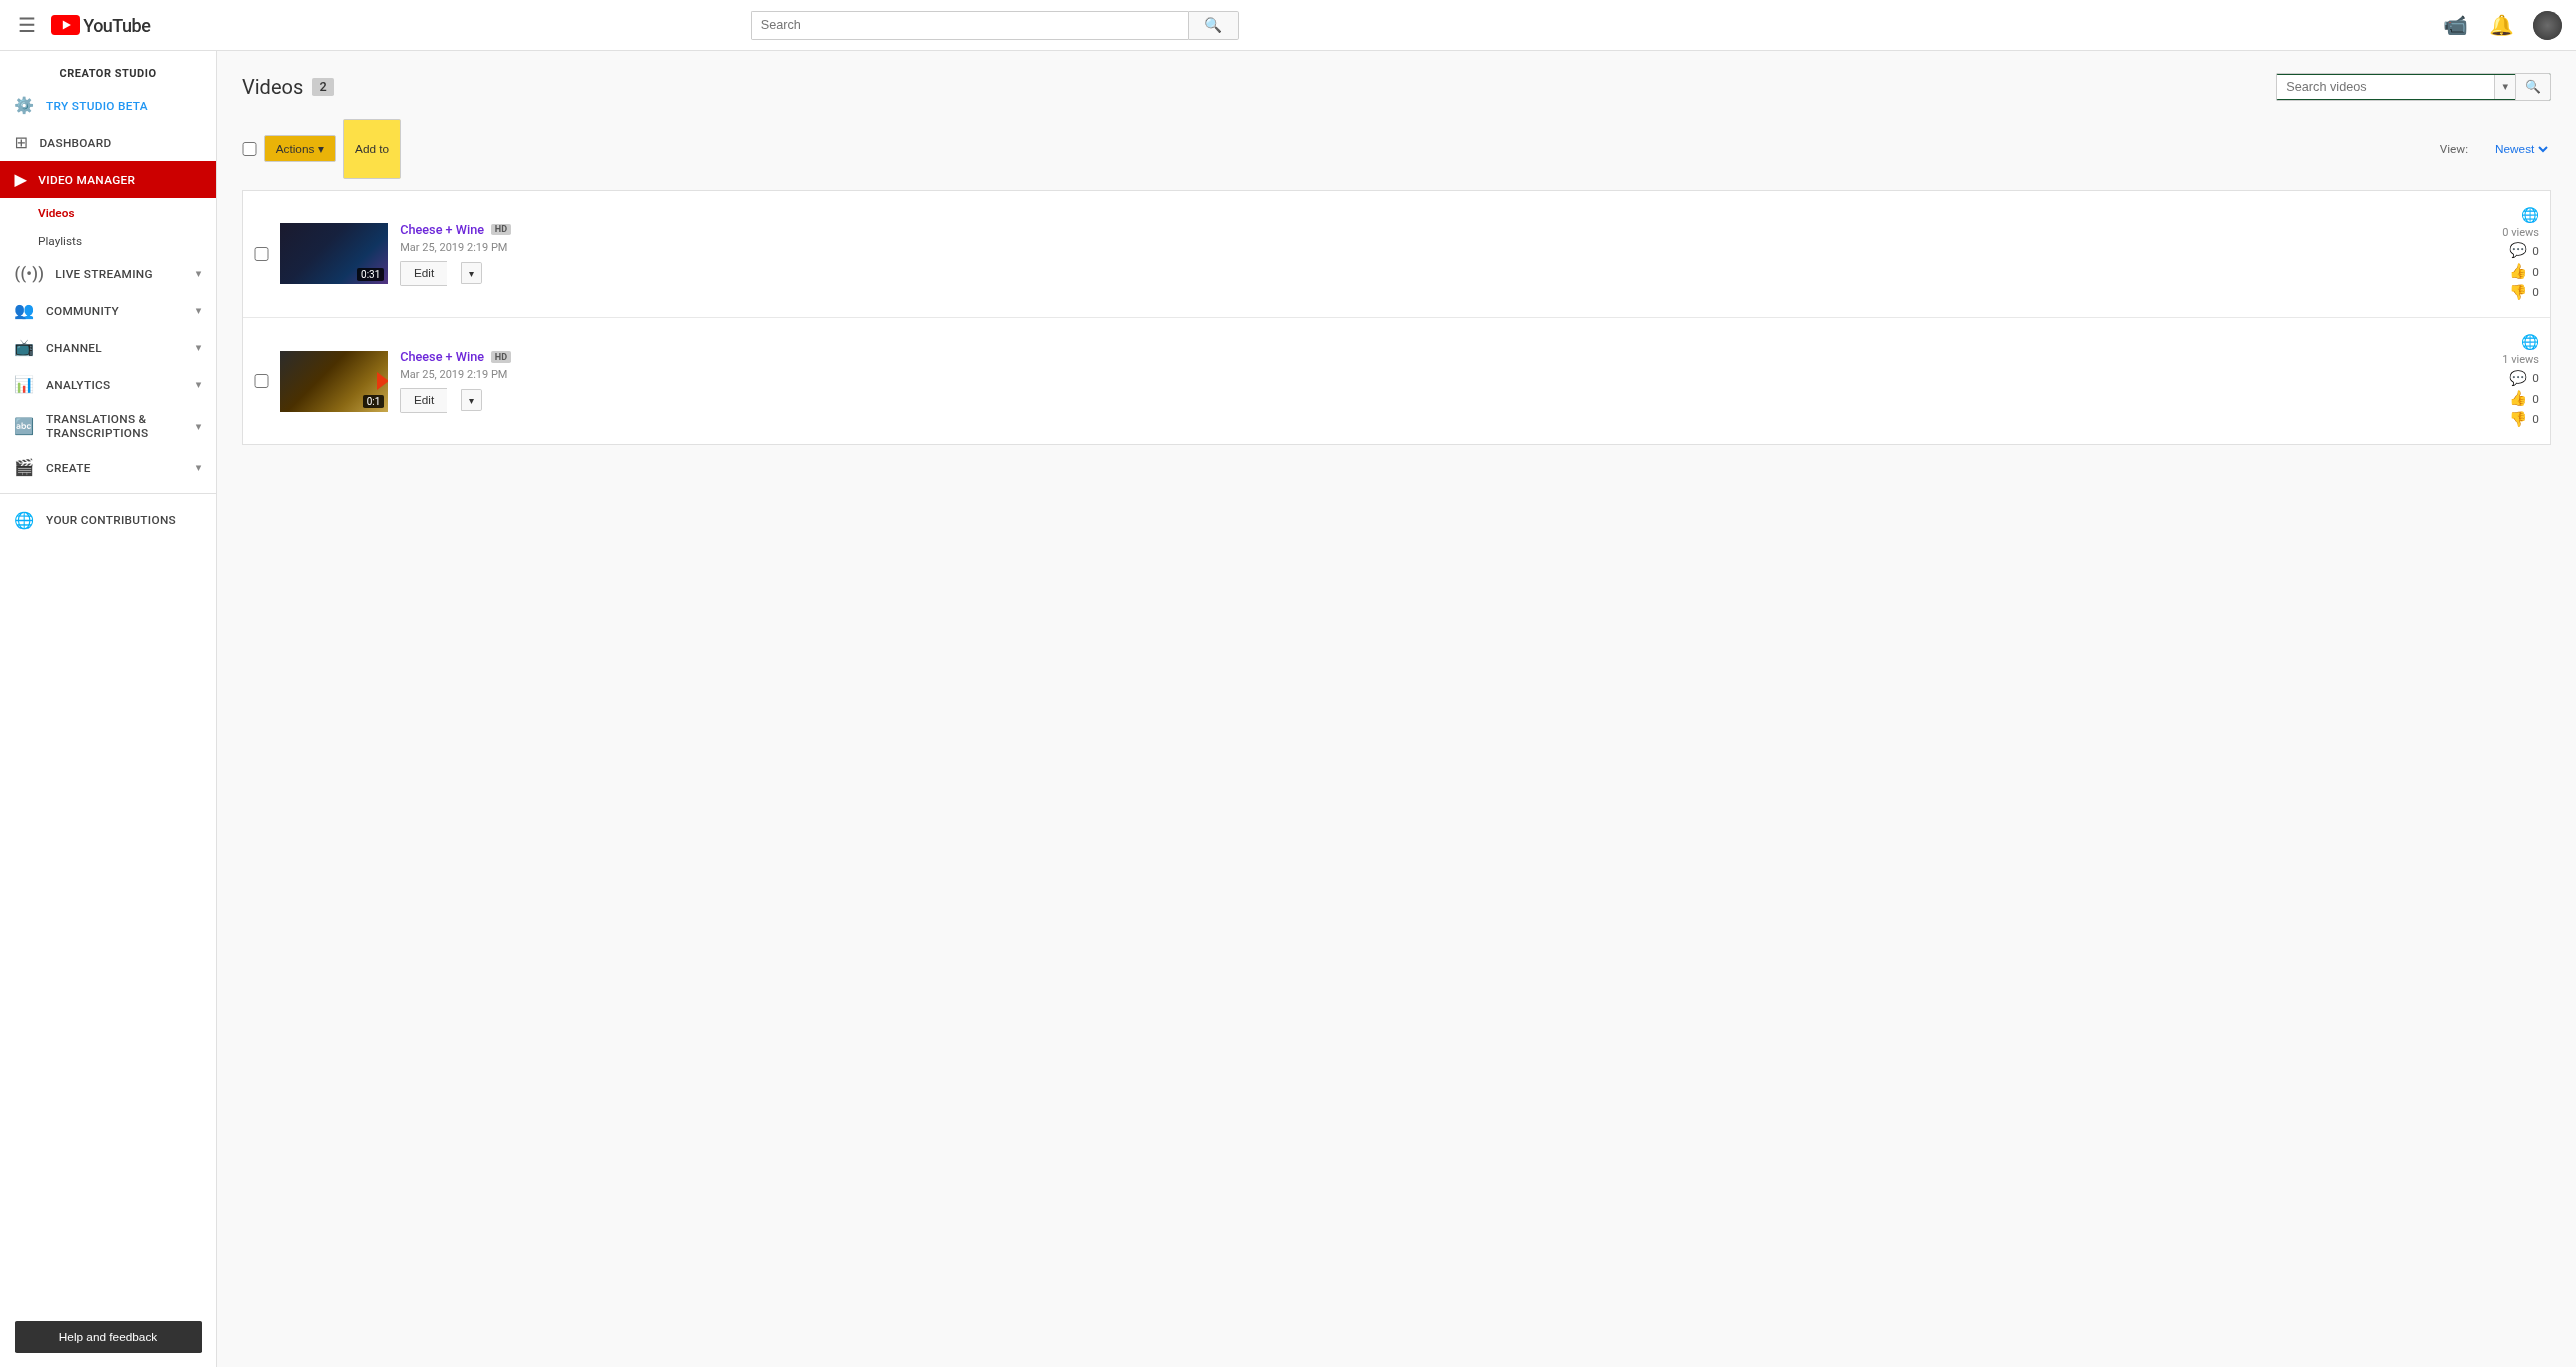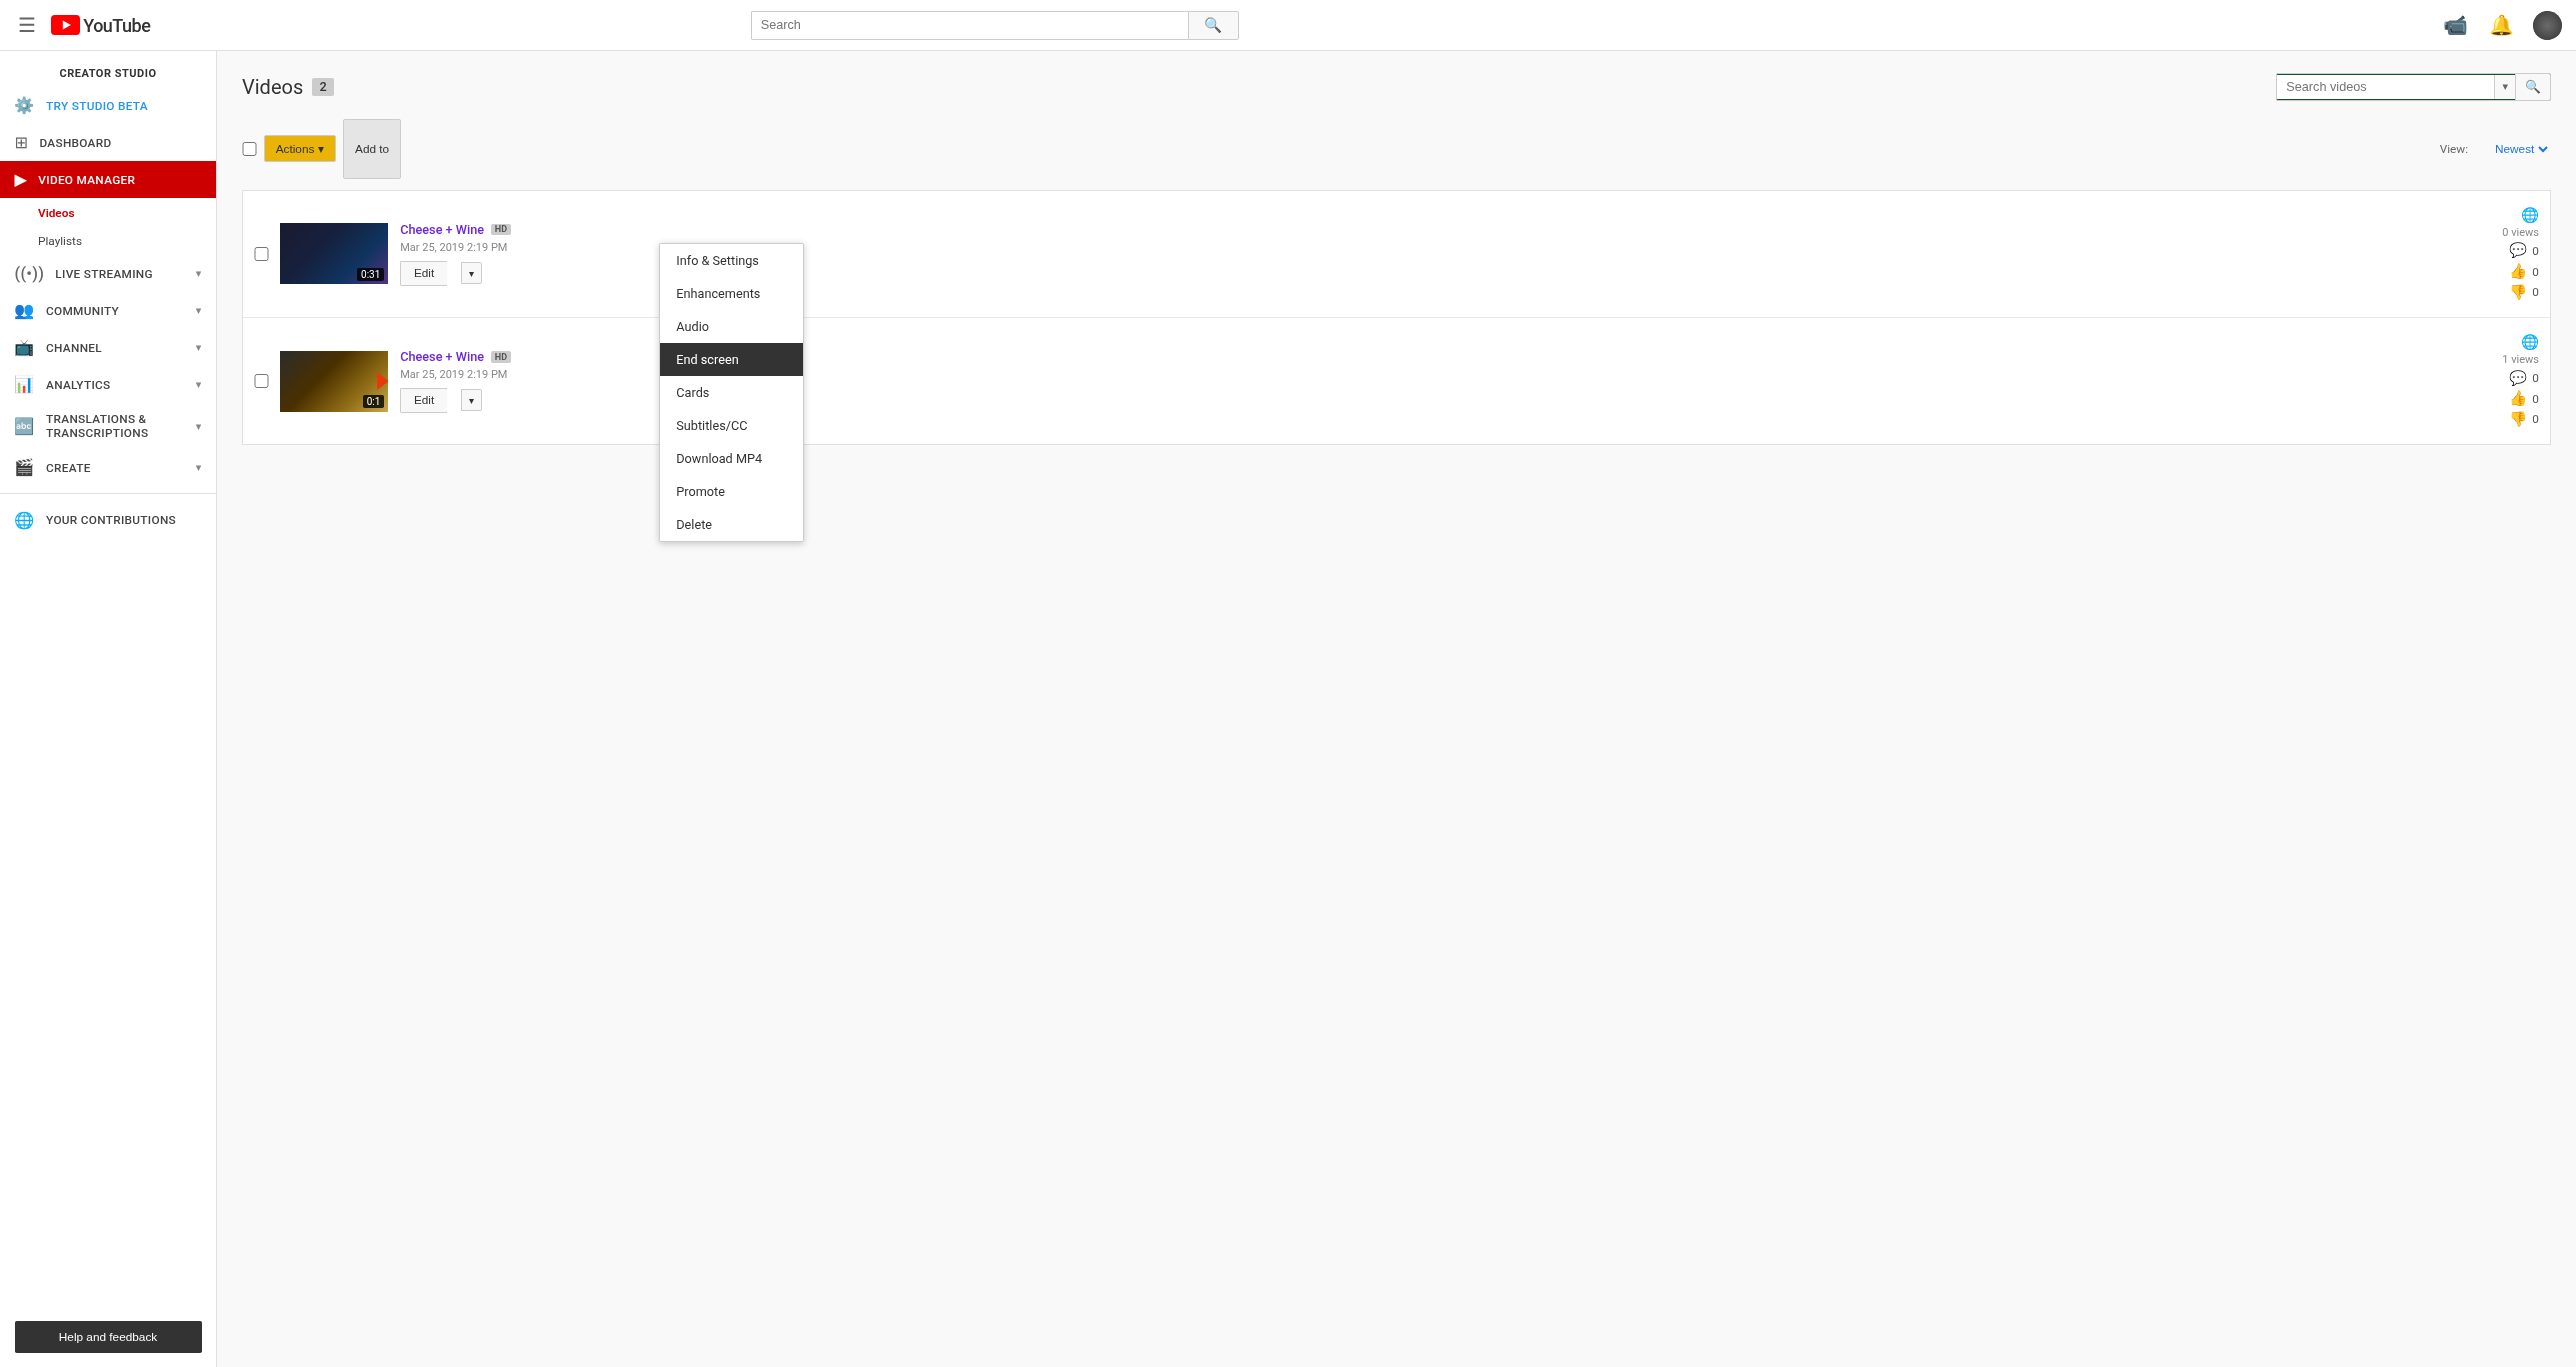--- a/index.html
+++ b/index.html
@@ -204,21 +204,21 @@
       border: 0.9px solid #ccc;
       background: #eab308;
       cursor: pointer;
       border-radius: 2px;
       font-size: 11.8px;
       color: #333;
     }
     .add-to-btn {
       padding: 22px 11px;
       border: 0.9px solid #ccc;
-      background: #e5e5e5;
+      background: #fde047;
       cursor: pointer;
       border-radius: 1.8px;
       font-size: 11.8px;
       color: #333;
     }
     .toolbar-right { display: flex; align-items: center; gap: 23px; font-size: 11.8px; color: #666; }
     .view-select {
       border: none;
       background: transparent;
       font-size: 11.8px;
@@ -484,31 +484,20 @@
           <div class="video-title-row">
             <span class="video-title">Cheese + Wine</span>
             <span class="hd-badge">HD</span>
           </div>
           <div class="video-date">Mar 25, 2019 2:19 PM</div>
           <div class="video-actions">
             <button class="edit-btn">Edit</button>
             <button class="edit-dropdown-btn">▾</button>
           </div>
 
-          <div class="dropdown-menu">
-            <div class="dropdown-item">Info &amp; Settings</div>
-            <div class="dropdown-item">Enhancements</div>
-            <div class="dropdown-item">Audio</div>
-            <div class="dropdown-item highlighted">End screen</div>
-            <div class="dropdown-item">Cards</div>
-            <div class="dropdown-item">Subtitles/CC</div>
-            <div class="dropdown-item">Download MP4</div>
-            <div class="dropdown-item">Promote</div>
-            <div class="dropdown-item">Delete</div>
-          </div>
         </div>
 
         <div class="video-stats">
           <div class="stat-row">
             <span class="stat-icon globe">🌐</span>
           </div>
           <div class="views-text">0 views</div>
           <div class="stat-row">
             <span class="stat-icon comment">💬</span>
             <span>0</span>

